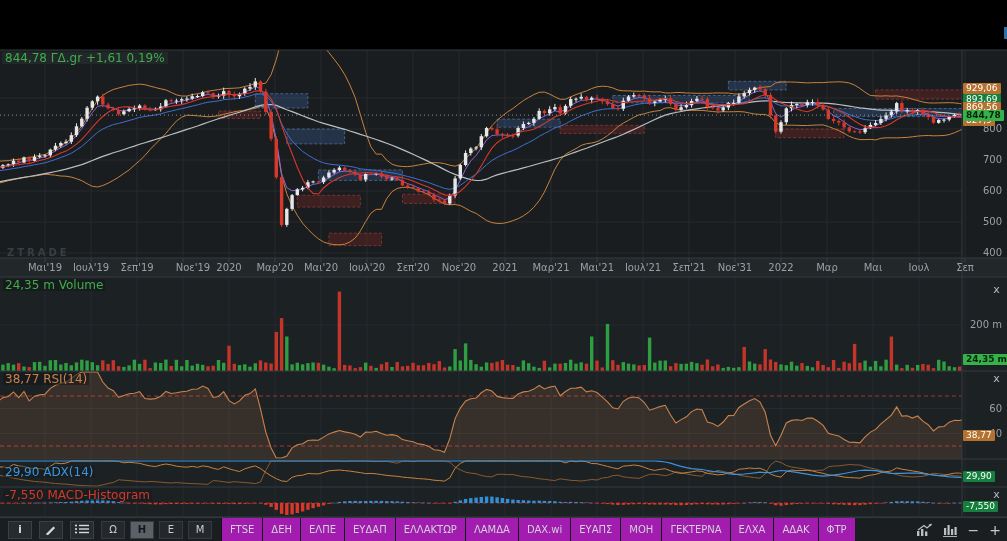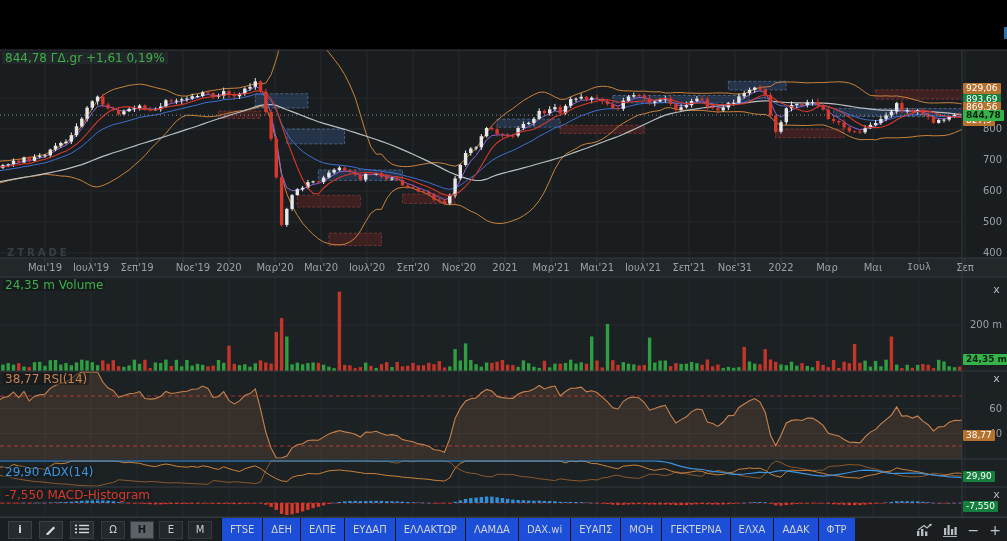--- a/index.html
+++ b/index.html
@@ -27,21 +27,21 @@
            border-top:1px solid #33393d;display:flex;align-items:center;z-index:5;
            color:#c8cdd0;font-size:10px;box-sizing:border-box;padding-left:8px;}
   .tbtn{height:18px;min-width:24px;margin-right:7px;background:#262b2f;border:1px solid #3a4045;
         display:flex;align-items:center;justify-content:center;box-sizing:border-box;cursor:pointer;
         color:#e3e7e9;font-weight:bold;}
   .lbtn{height:18px;width:24px;margin-right:5px;display:flex;align-items:center;justify-content:center;
         background:#24282c;border:1px solid #343a3f;box-sizing:border-box;cursor:pointer;color:#c8cdd0;}
   .lbtn.active{background:#5a6167;color:#14171a;font-weight:bold;}
   #tabs{display:flex;height:24px;align-items:stretch;margin-left:4px;}
   .tab{display:flex;align-items:center;padding:0 8px;border-left:1px solid #101316;
-       background:#1d4ed8;cursor:pointer;color:#ced3d6;white-space:nowrap;}
+       background:#a21caf;cursor:pointer;color:#ced3d6;white-space:nowrap;}
   #tbright{margin-left:auto;display:flex;align-items:center;padding-right:6px;}
   .ricon{margin-left:10px;cursor:pointer;display:flex;flex-direction:column;align-items:center;}
   .zbtn{margin-left:10px;color:#c3c9cc;font-size:14px;cursor:pointer;line-height:14px;}
   .underline{width:14px;height:1px;background:#aab0b4;margin-top:1px;}
   #scrolltick{position:absolute;left:1004px;top:27px;width:3px;height:12px;background:#2d6fa8;z-index:4;}
 </style>
 </head>
 <body>
 
 <div id="app">
@@ -947,21 +947,21 @@
       <div class="xlab" style="left: 434px;">Νοε'20</div>
       <div class="xlab" style="left: 480px;">2021</div>
       <div class="xlab" style="left: 526px;">Μαρ'21</div>
       <div class="xlab" style="left: 572px;">Μαι'21</div>
       <div class="xlab" style="left: 618px;">Ιουλ'21</div>
       <div class="xlab" style="left: 664px;">Σεπ'21</div>
       <div class="xlab" style="left: 710px;">Νοε'31</div>
       <div class="xlab" style="left: 756px;">2022</div>
       <div class="xlab" style="left: 802px;">Μαρ</div>
       <div class="xlab" style="left: 848px;">Μαι</div>
-      <div class="xlab" style="left: 894px; font-family: Liberation Mono, monospace;">Ιουλ</div>
+      <div class="xlab" style="left: 894px;">Ιουλ</div>
       <div class="xlab" style="left: 940px;">Σεπ</div>
     </div>
   <div id="ylabels">
       <div class="axis-tick" style="top: 123px;">800</div>
       <div class="axis-tick" style="top: 154px;">700</div>
       <div class="axis-tick" style="top: 185px;">600</div>
       <div class="axis-tick" style="top: 216px;">500</div>
       <div class="axis-tick" style="top: 247px;">400</div>
     </div>
   <div id="rsiticks">

